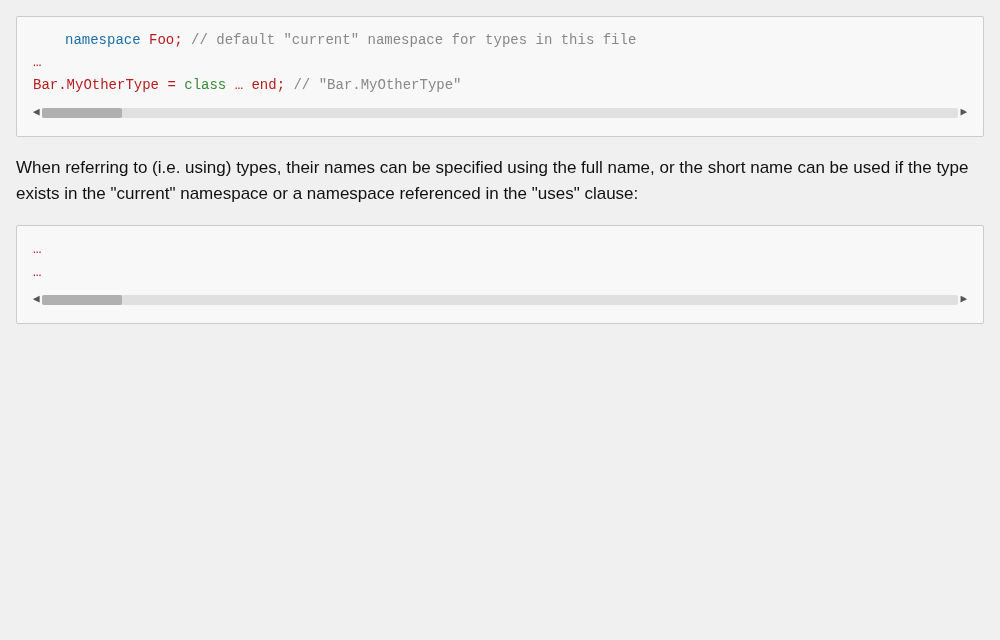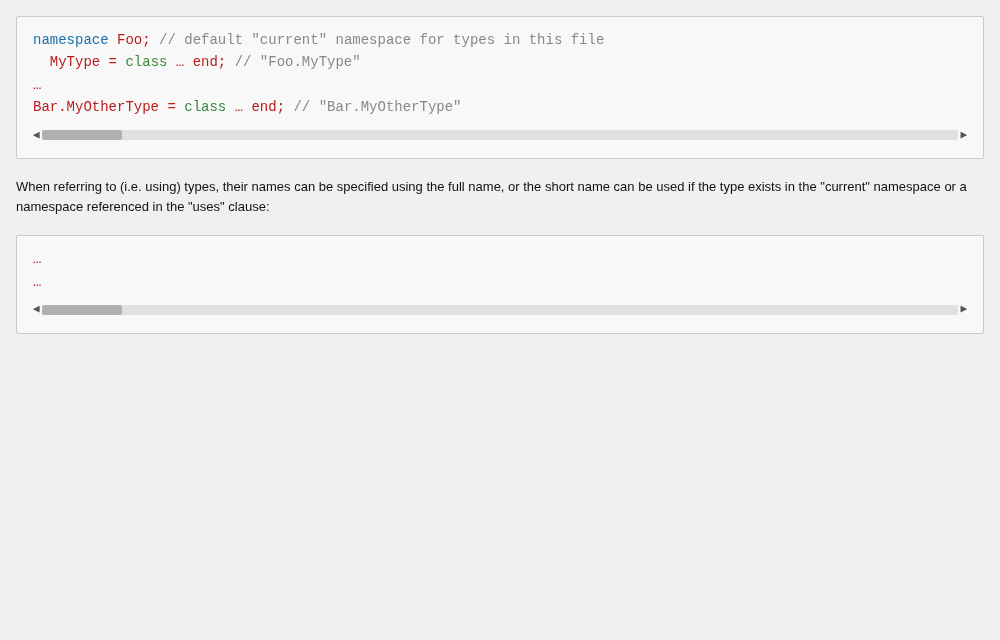--- a/index.html
+++ b/index.html
@@ -25,29 +25,29 @@
       padding: 12px 16px;
       font-family: 'Courier New', Courier, monospace;
       font-size: 14px;
       overflow-x: auto;
       margin-bottom: 18px;
       line-height: 1.6;
       white-space: nowrap;
     }
 
     .description-text {
-      font-size: 13px;
+      font-size: 17px;
       line-height: 1.55;
       color: #111;
       margin-bottom: 18px;
       max-width: 960px;
     }
 
     
-    .kw-blue { color: #1a6fa8; }       
+    .kw-blue { color: #1a6fa8; margin-left: 32px; }       
     .kw-green { color: #3a8a3a; }      
     .id-dark { color: #b91c1c; }       
     .comment { color: #888; }     
 
     .code-line {
       display: block;
       white-space: pre;
     }
 
     .scrollbar-container {
@@ -84,21 +84,20 @@
       border-radius: 2px;
     }
   </style>
 </head>
 <body>
 
 <div class="code-block">
   <div id="code-lines-1">
       <span class="code-line"><span class="kw-blue">namespace</span><span class="id-dark"> Foo; </span><span class="comment">// default "current" namespace for types in this file</span></span>
       <span class="code-line"><span class="id-dark"></span></span>
-      <span class="code-line"><span class="id-dark">  MyType = </span><span class="kw-green">class</span><span class="id-dark"> … end; </span><span class="comment">// "Foo.MyType"</span></span>
       <span class="code-line"><span class="id-dark">…</span></span>
       <span class="code-line"><span class="id-dark">Bar.MyOtherType = </span><span class="kw-green">class</span><span class="id-dark"> … end; </span><span class="comment">// "Bar.MyOtherType"</span></span>
     </div>
   <div class="scrollbar-container">
     <span class="scroll-arrow">◀</span>
     <div class="scroll-track">
       <div class="scroll-thumb"></div>
     </div>
     <span class="scroll-arrow">▶</span>
   </div>

